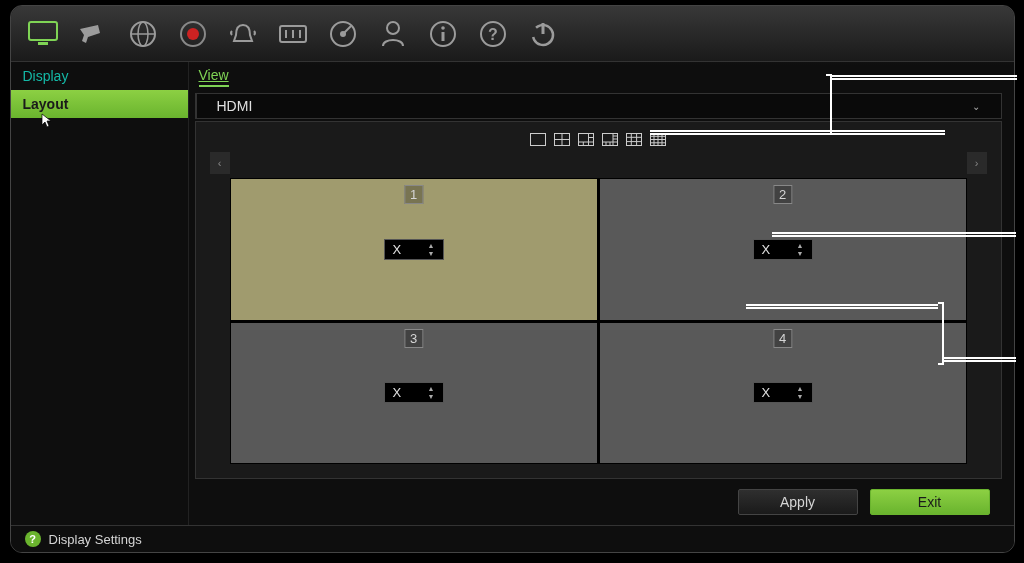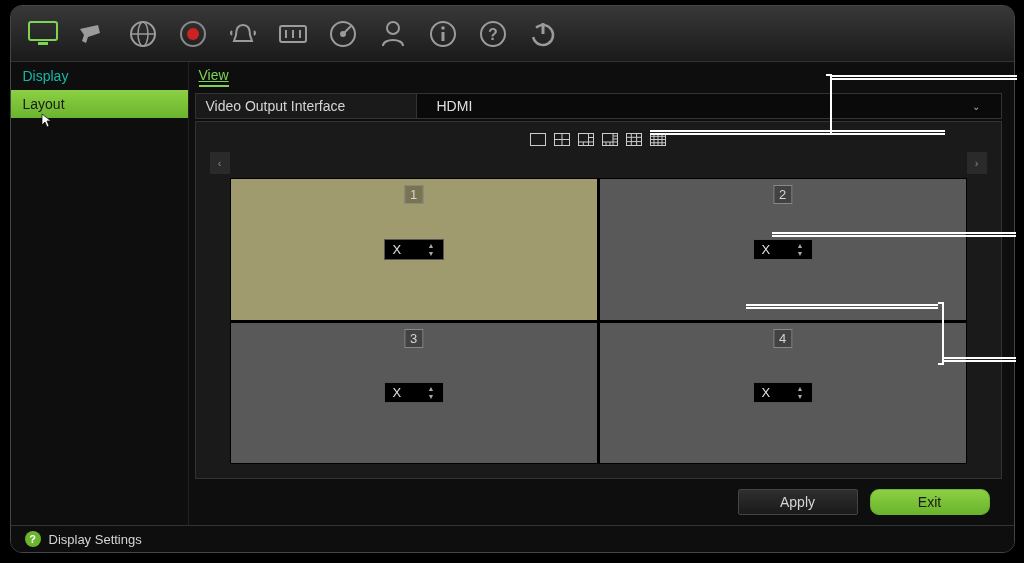--- a/index.html
+++ b/index.html
@@ -61,21 +61,21 @@
     }
     .sidebar-item {
       padding: 6px 12px;
       font-size: 14px;
       cursor: pointer;
       color: #14b8a6;
     }
     .sidebar-item.active {
       background: linear-gradient(to bottom, #8cd043 0%, #6ab42e 100%);
       color: #1a1a1a;
-      font-weight: 400;
+      font-weight: 700;
       position: relative;
     }
     .cursor-pointer {
       position: absolute;
       bottom: -14px;
       left: 30px;
       color: #fff;
       font-size: 14px;
       pointer-events: none;
     }
@@ -235,21 +235,20 @@
       cursor: pointer;
     }
     .btn-dark {
       background: linear-gradient(to bottom, #2f2f2f 0%, #1a1a1a 100%);
       color: #d5d5d5;
     }
     .btn-green {
       background: linear-gradient(to bottom, #8cd043 0%, #6ab42e 100%);
       color: #1a1a1a;
       border-color: #6ab42e;
-      border-radius: 9px;
     }
     .statusbar {
       border-top: 1px solid #333;
       padding: 5px 14px;
       display: flex;
       align-items: center;
       gap: 8px;
       font-size: 13px;
       color: #d5d5d5;
       background: #0e0e0e;
@@ -364,21 +363,20 @@
         </span>
       </div>
     </div>
 
     <div class="main">
       <div class="tab-header">
         <div class="tab">View</div>
       </div>
 
       <div class="setting-row">
-        <div class="setting-label">Video Output Interface</div>
         <div class="setting-value">
           <span>HDMI</span>
           <span class="dropdown-arrow">⌄</span>
         </div>
       </div>
 
       <div class="layout-area">
         <div class="layout-icons">
           <div class="layout-icon">
             <svg width="16" height="13" viewBox="0 0 16 13">

